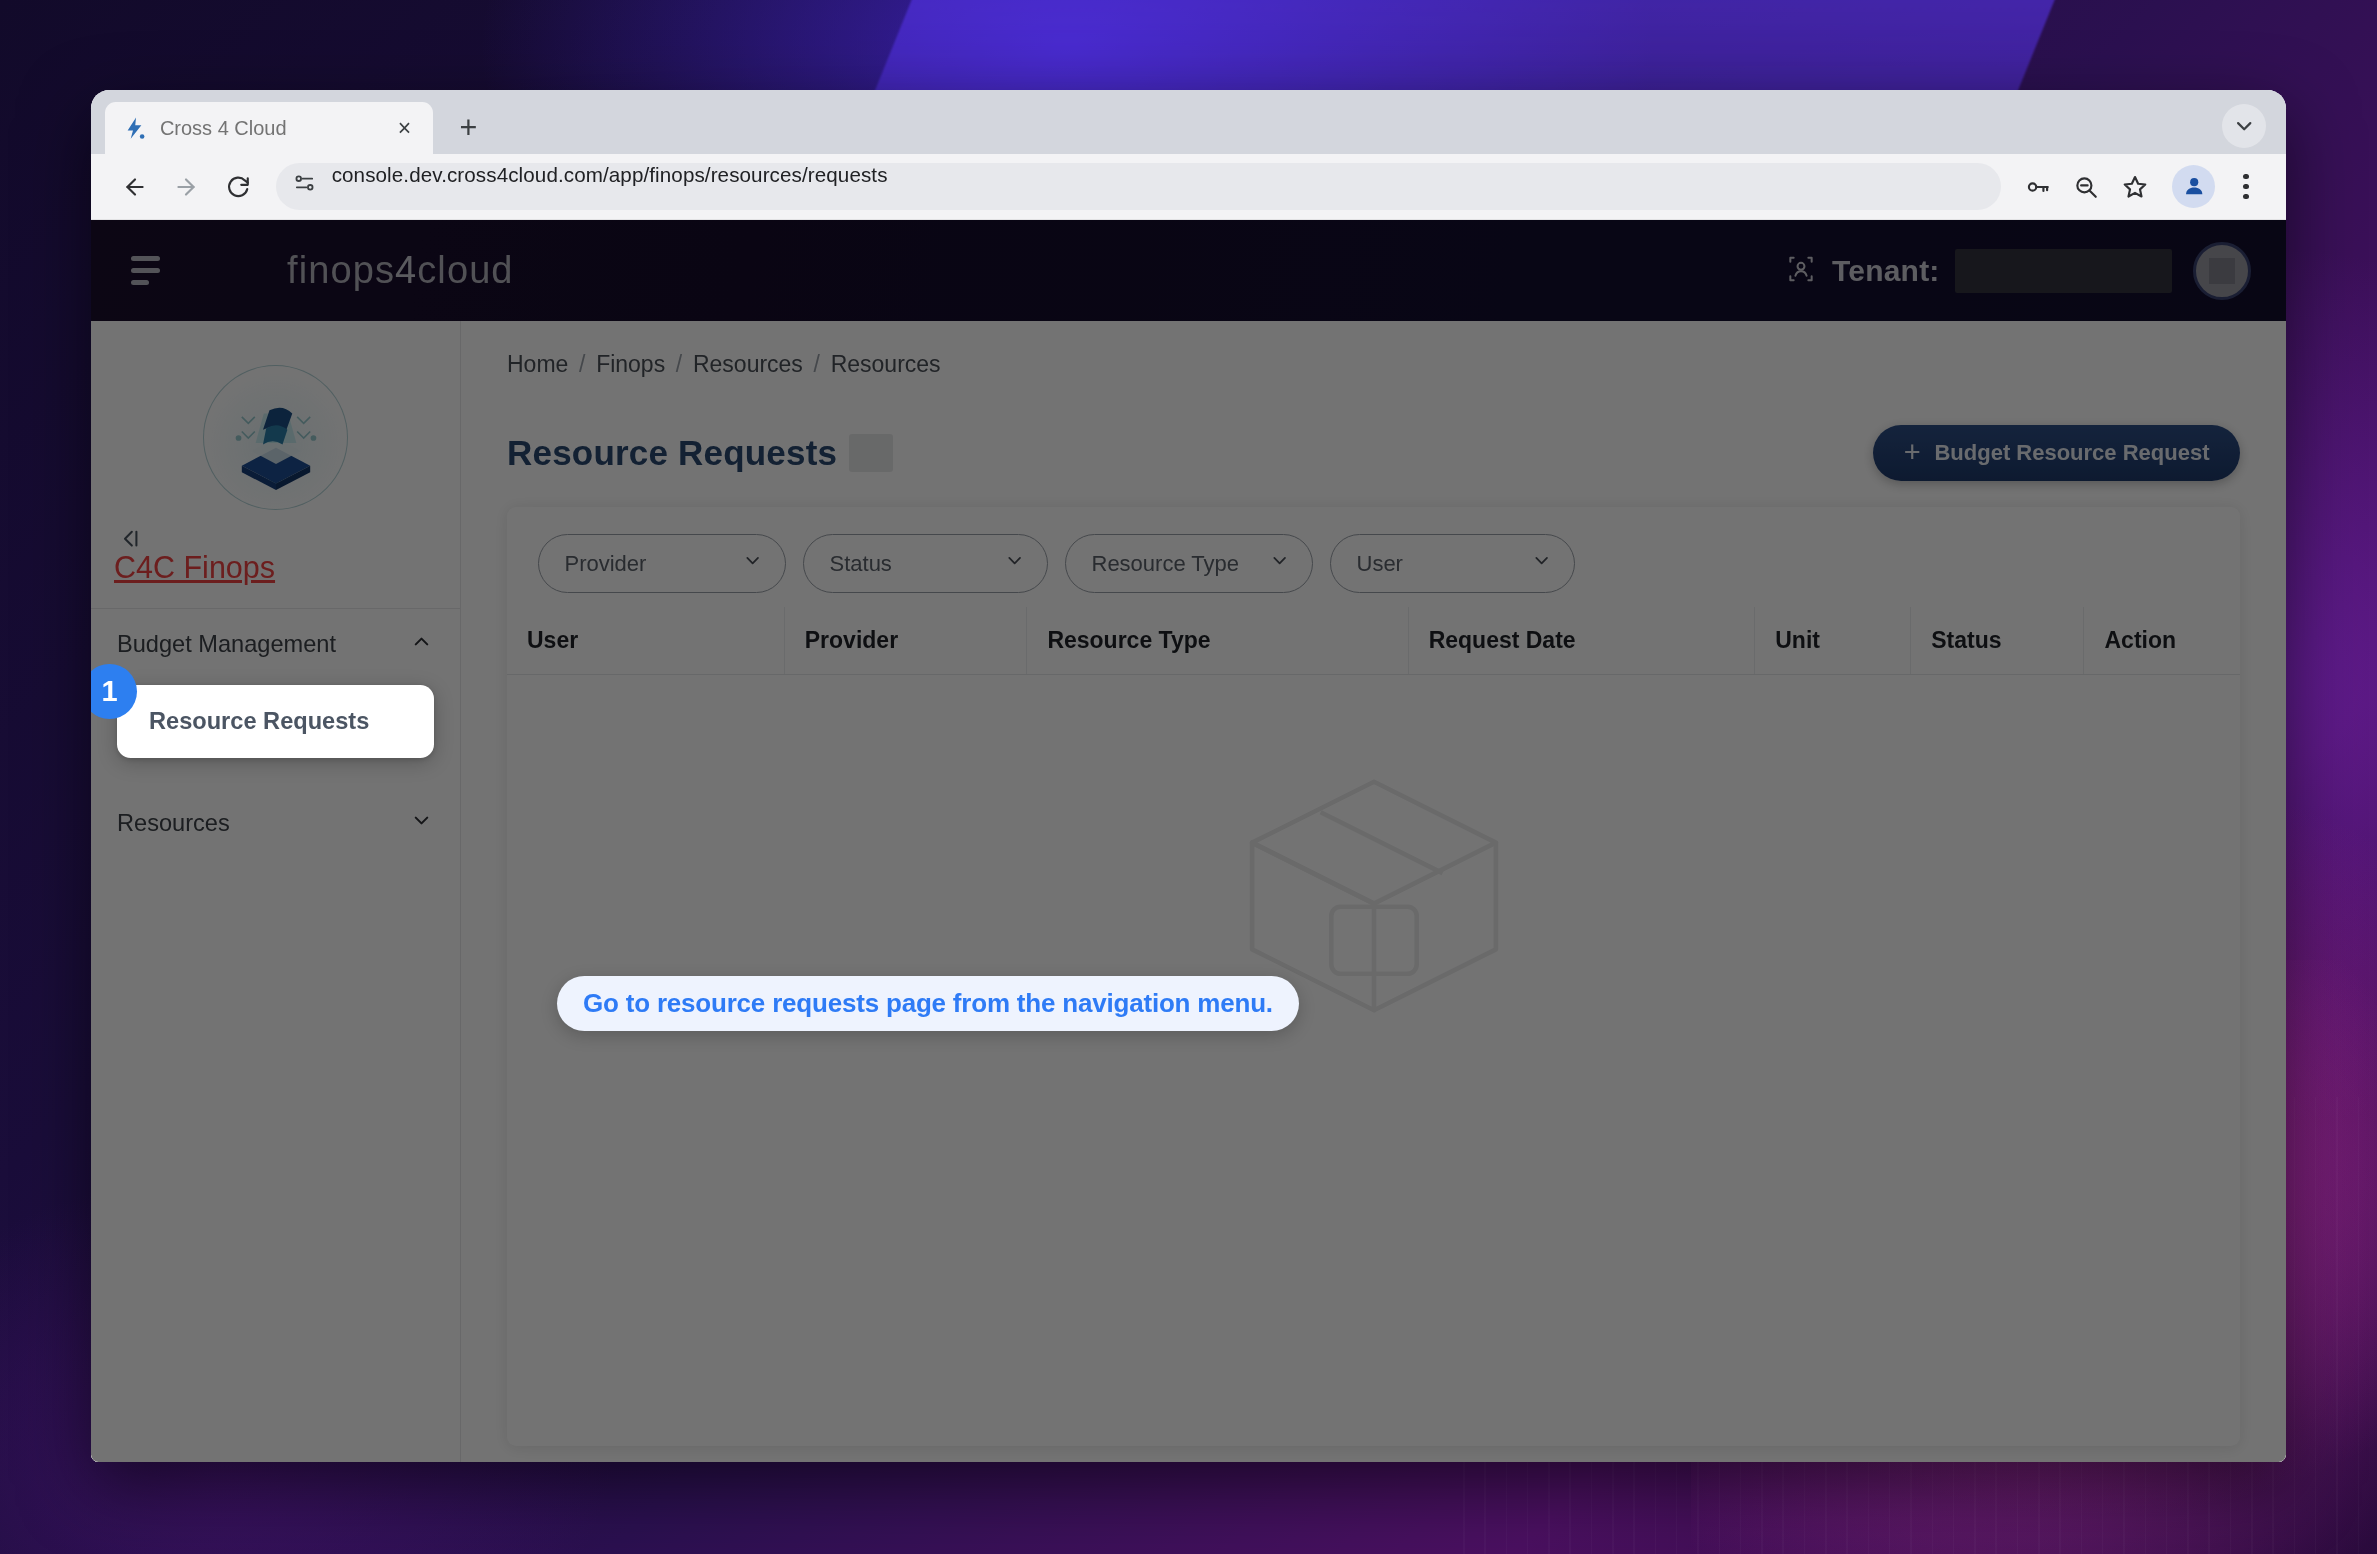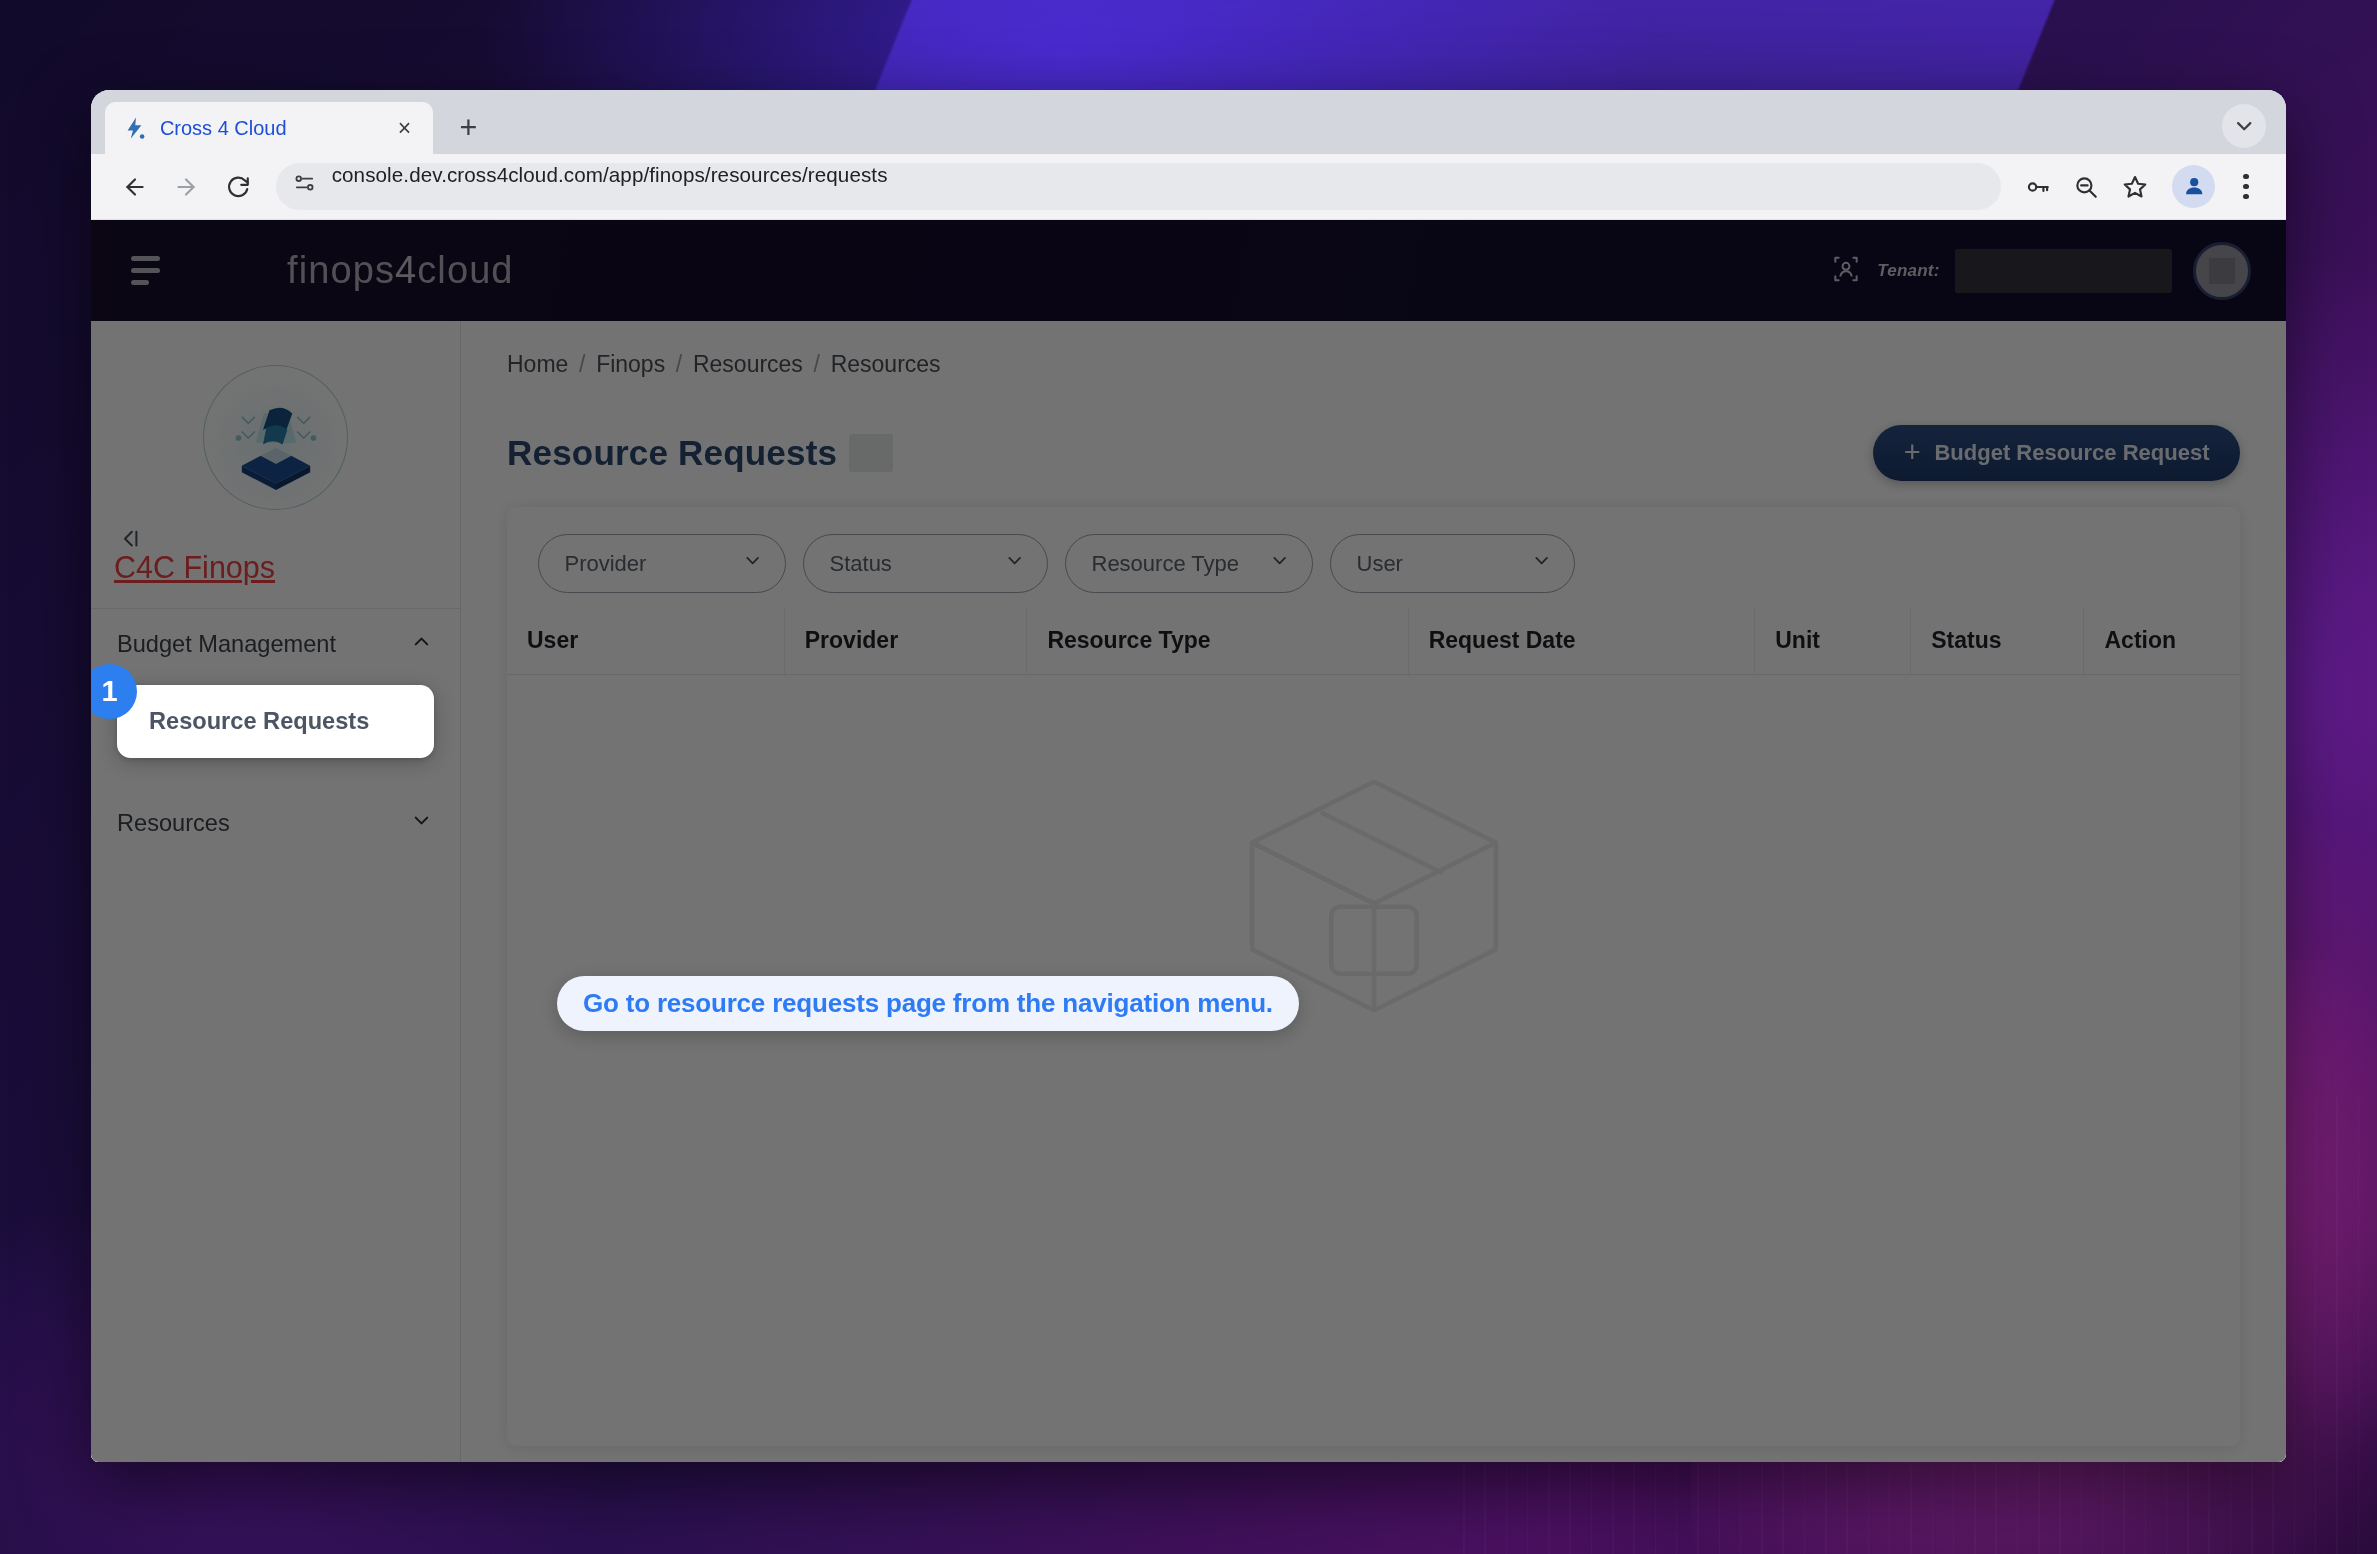--- a/index.html
+++ b/index.html
@@ -70,21 +70,21 @@
     gap: 12.2px;
     position: relative;
   }
   .tab-fav {
     width: 26px; height: 26px;
     display: flex; align-items: center; justify-content: center;
     flex: 0 0 auto;
   }
   .tab-title {
     flex: 1 1 auto;
-    font-size: 20px; color: #1d4ed8;
+    font-size: 20px; color: #737373;
     white-space: nowrap; overflow: hidden; text-overflow: ellipsis;
   }
   .tab-close {
     width: 29px; height: 29px;
     display: flex; align-items: center; justify-content: center;
     font-size: 23px; color: #3c4043; line-height: 1;
     border-radius: 50%;
   }
   .new-tab {
     width: 44px; height: 44px;
@@ -196,21 +196,21 @@
     display: flex; align-items: baseline; gap: 0;
   }
   .brand .accent { color: #c9c9d2; }
 
   .header-right {
     margin-left: auto;
     display: flex; align-items: center; gap: 21.3px;
   }
   .tenant-wrap { display: flex; align-items: center; gap: 15.2px; }
   .tenant-label {
-    font-size: 17px; font-weight: bold; color: #cfcfd8; letter-spacing: 0.2px; font-style: italic;
+    font-size: 30px; font-weight: bold; color: #cfcfd8; letter-spacing: 0.2px;
   }
   .tenant-value {
     width: 217px; height: 44px;
     background: #34343e;
     border-radius: 2.3px;
     filter: blur(0.3px);
   }
   .user-avatar {
     width: 58px; height: 58px;
     border-radius: 50%;

